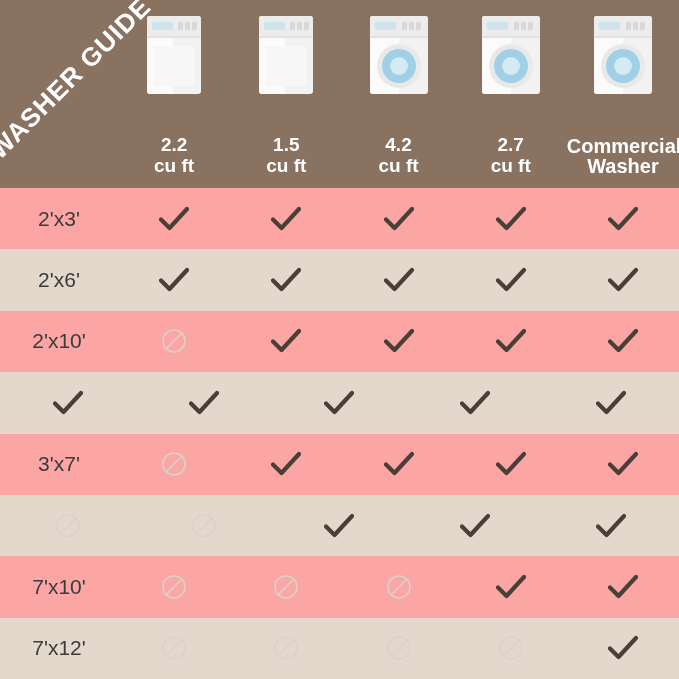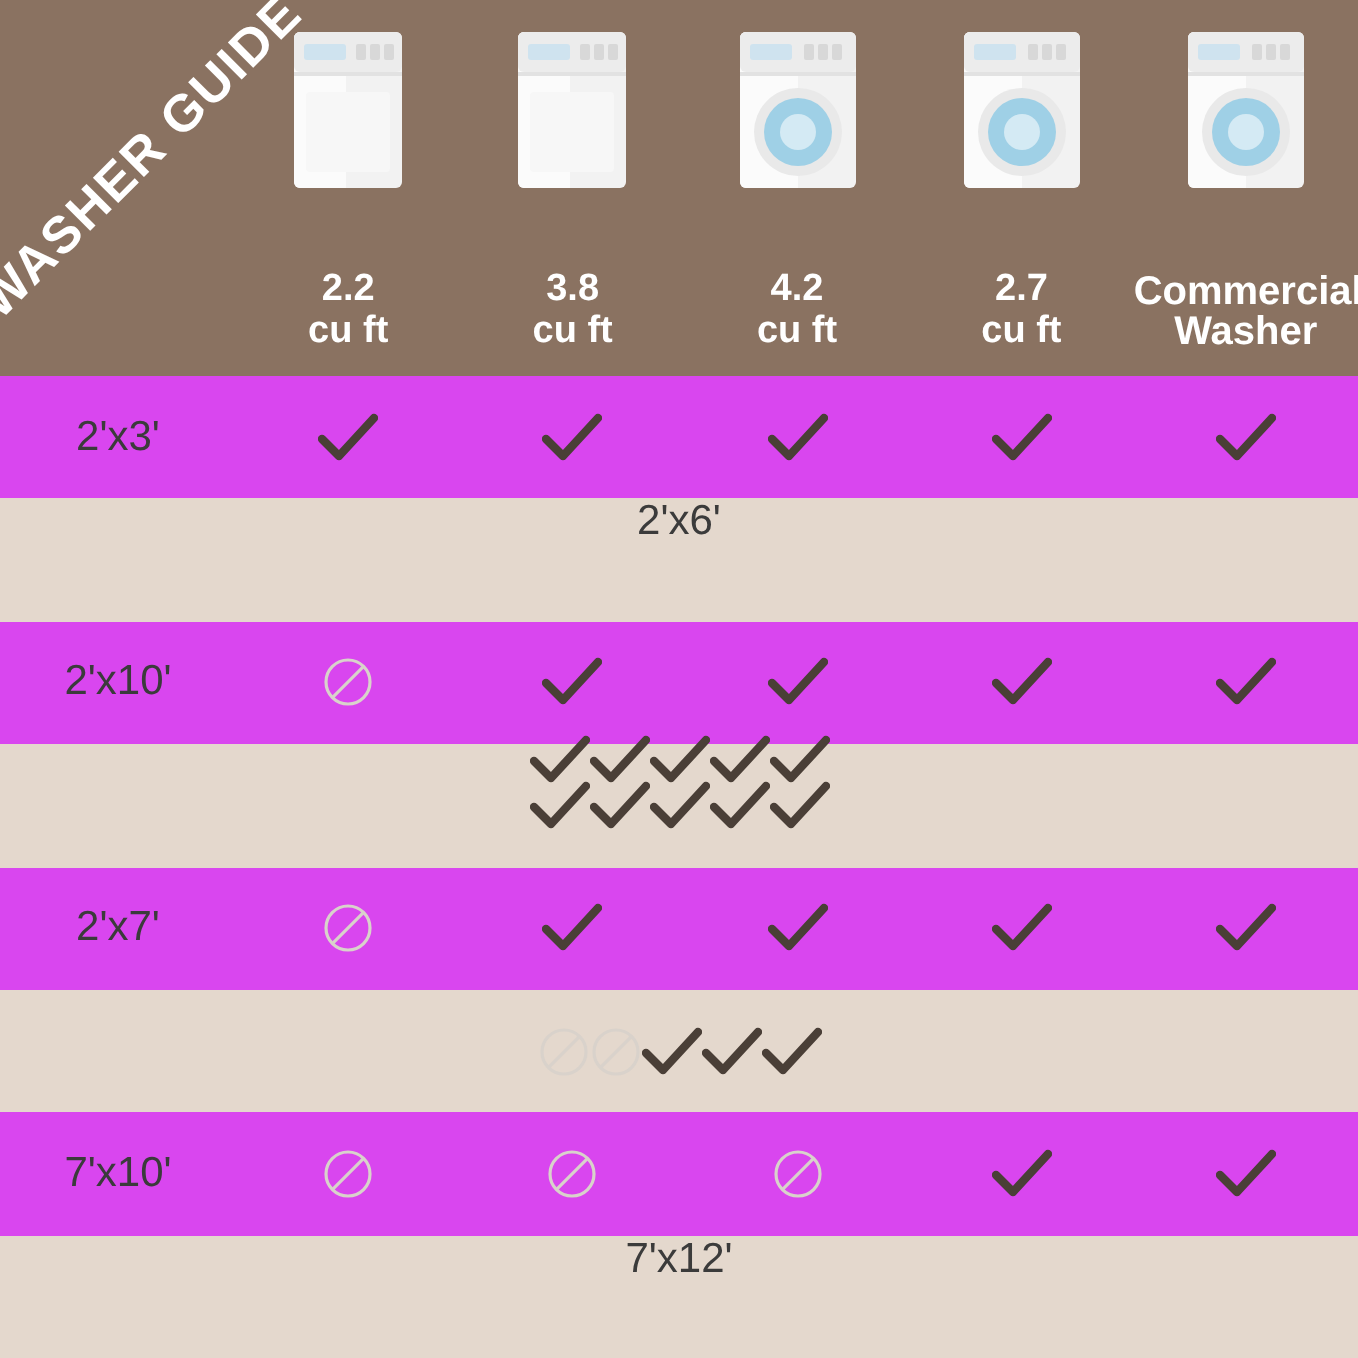--- a/index.html
+++ b/index.html
@@ -101,22 +101,22 @@
     left: 0;
     top: 188px;
     width: 679px;
     height: 491px;
   }
   .row {
     display: flex;
     height: 61.4px;
     align-items: center;
   }
-  .row.odd  { background: #d946ef; }
-  .row.even { background: #e4d8cd; flex-direction: column; }
+  .row.odd  { background: #fca5a5; }
+  .row.even { background: #e4d8cd; }
   .row-label {
     width: 118px;
     text-align: center;
     font-size: 21px;
     color: #3b3b3b;
     font-weight: normal;
     flex: 0 0 118px;
   }
   .cells {
     flex: 1 1 auto;
@@ -171,21 +171,21 @@
     <rect x="10" y="4" width="54" height="78" rx="3" fill="#f2f2f2"></rect>
     <path d="M10 7a3 3 0 0 1 3-3h23v78H13a3 3 0 0 1-3-3z" fill="#fbfbfb"></path>
     <rect x="10" y="4" width="54" height="20" rx="3" fill="#ececec"></rect>
     <rect x="15" y="10" width="21" height="8" rx="1.5" fill="#cfe3ef"></rect>
     <rect x="41" y="10" width="5" height="8" rx="1" fill="#d8d8d8"></rect>
     <rect x="48" y="10" width="5" height="8" rx="1" fill="#d8d8d8"></rect>
     <rect x="55" y="10" width="5" height="8" rx="1" fill="#d8d8d8"></rect>
     <rect x="10" y="24" width="54" height="2" fill="#e2e2e2"></rect>
     <rect x="16" y="34" width="42" height="40" rx="2" fill="#f7f7f7"></rect>
   </svg></div>
-          <div class="col-label">3.8
+          <div class="col-label">1.5
 cu ft</div>
         </div>
         <div class="col-head">
           <div class="washer"><svg viewBox="0 0 74 86" width="74" height="86" xmlns="http://www.w3.org/2000/svg">
     <rect x="8" y="4" width="58" height="78" rx="3" fill="#f2f2f2"></rect>
     <path d="M8 7a3 3 0 0 1 3-3h26v78H11a3 3 0 0 1-3-3z" fill="#fbfbfb"></path>
     <rect x="8" y="4" width="58" height="20" rx="3" fill="#ececec"></rect>
     <rect x="13" y="10" width="21" height="8" rx="1.5" fill="#cfe3ef"></rect>
     <rect x="40" y="10" width="5" height="8" rx="1" fill="#d8d8d8"></rect>
     <rect x="47" y="10" width="5" height="8" rx="1" fill="#d8d8d8"></rect>
@@ -393,21 +393,21 @@
           <div class="cell">
             <span>
               <svg class="check" viewBox="0 0 30 26" xmlns="http://www.w3.org/2000/svg">
     <path d="M2 13.5 L10.5 22 L28 3" fill="none" stroke="#4a3f37" stroke-width="4.2" stroke-linecap="round" stroke-linejoin="round"></path>
   </svg>
             </span>
           </div>
         </div>
       </div>
       <div class="row odd">
-        <div class="row-label">2'x7'</div>
+        <div class="row-label">3'x7'</div>
         <div class="cells">
           <div class="cell">
             <span>
               <svg class="nope" viewBox="0 0 26 26" xmlns="http://www.w3.org/2000/svg">
     <circle cx="13" cy="13" r="11" fill="none" stroke="#d9d2cb" stroke-width="1.6"></circle>
     <line x1="5.2" y1="20.8" x2="20.8" y2="5.2" stroke="#d9d2cb" stroke-width="1.6"></line>
   </svg>
             </span>
           </div>
           <div class="cell">

